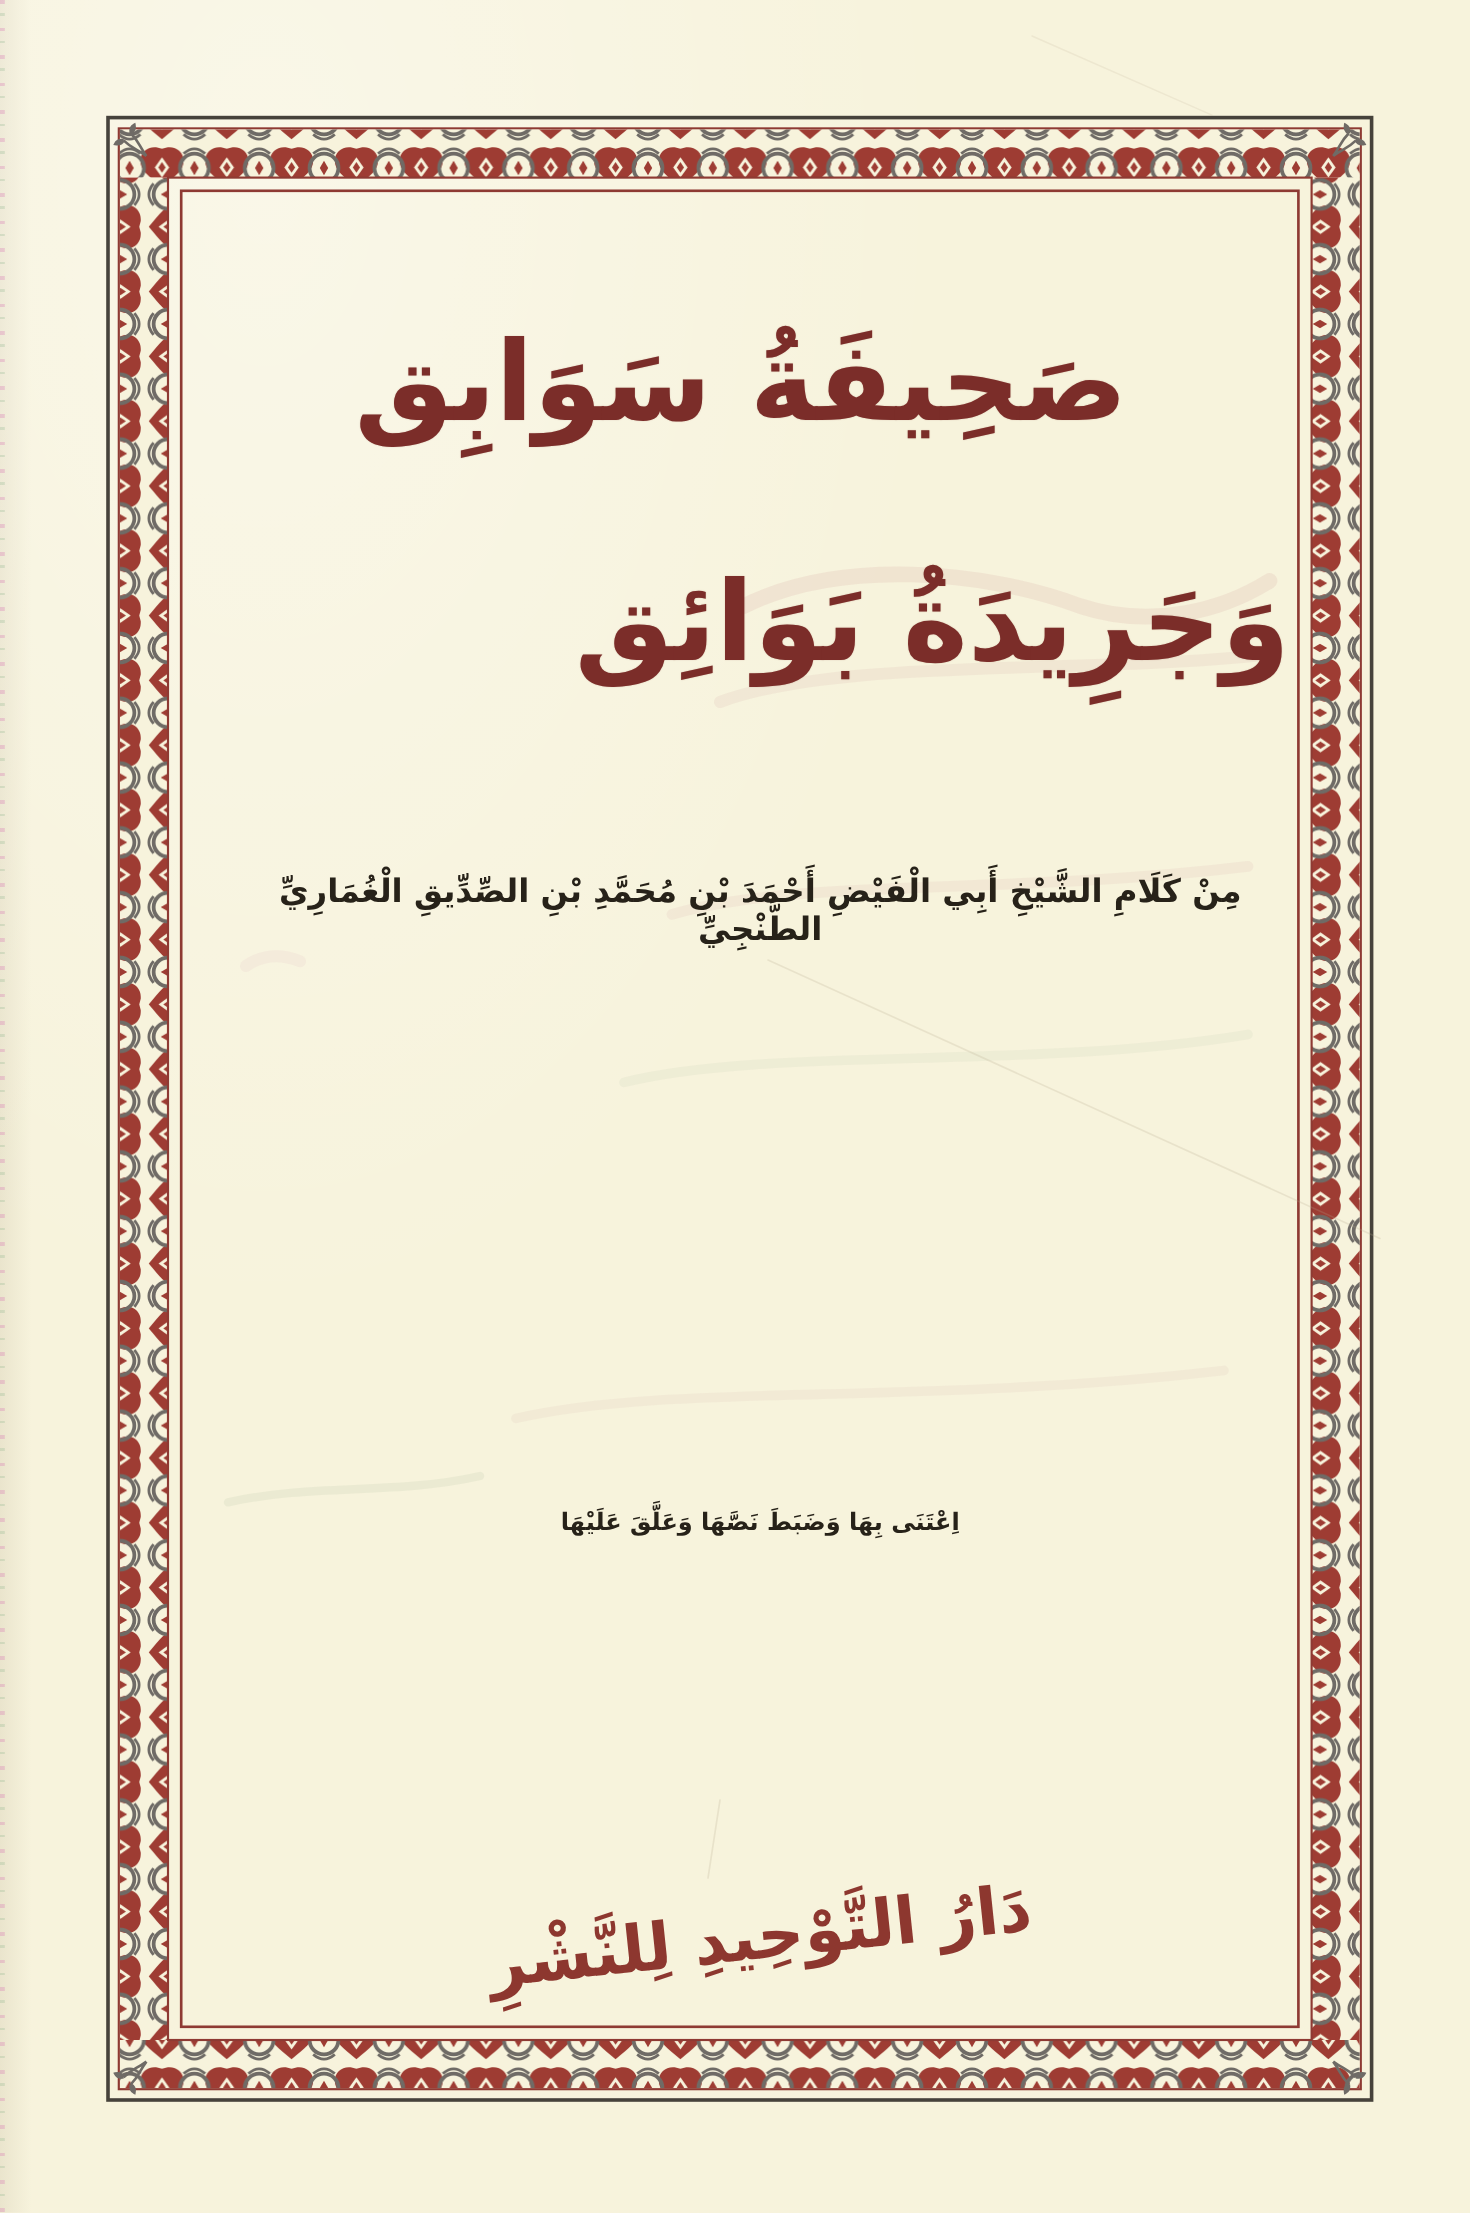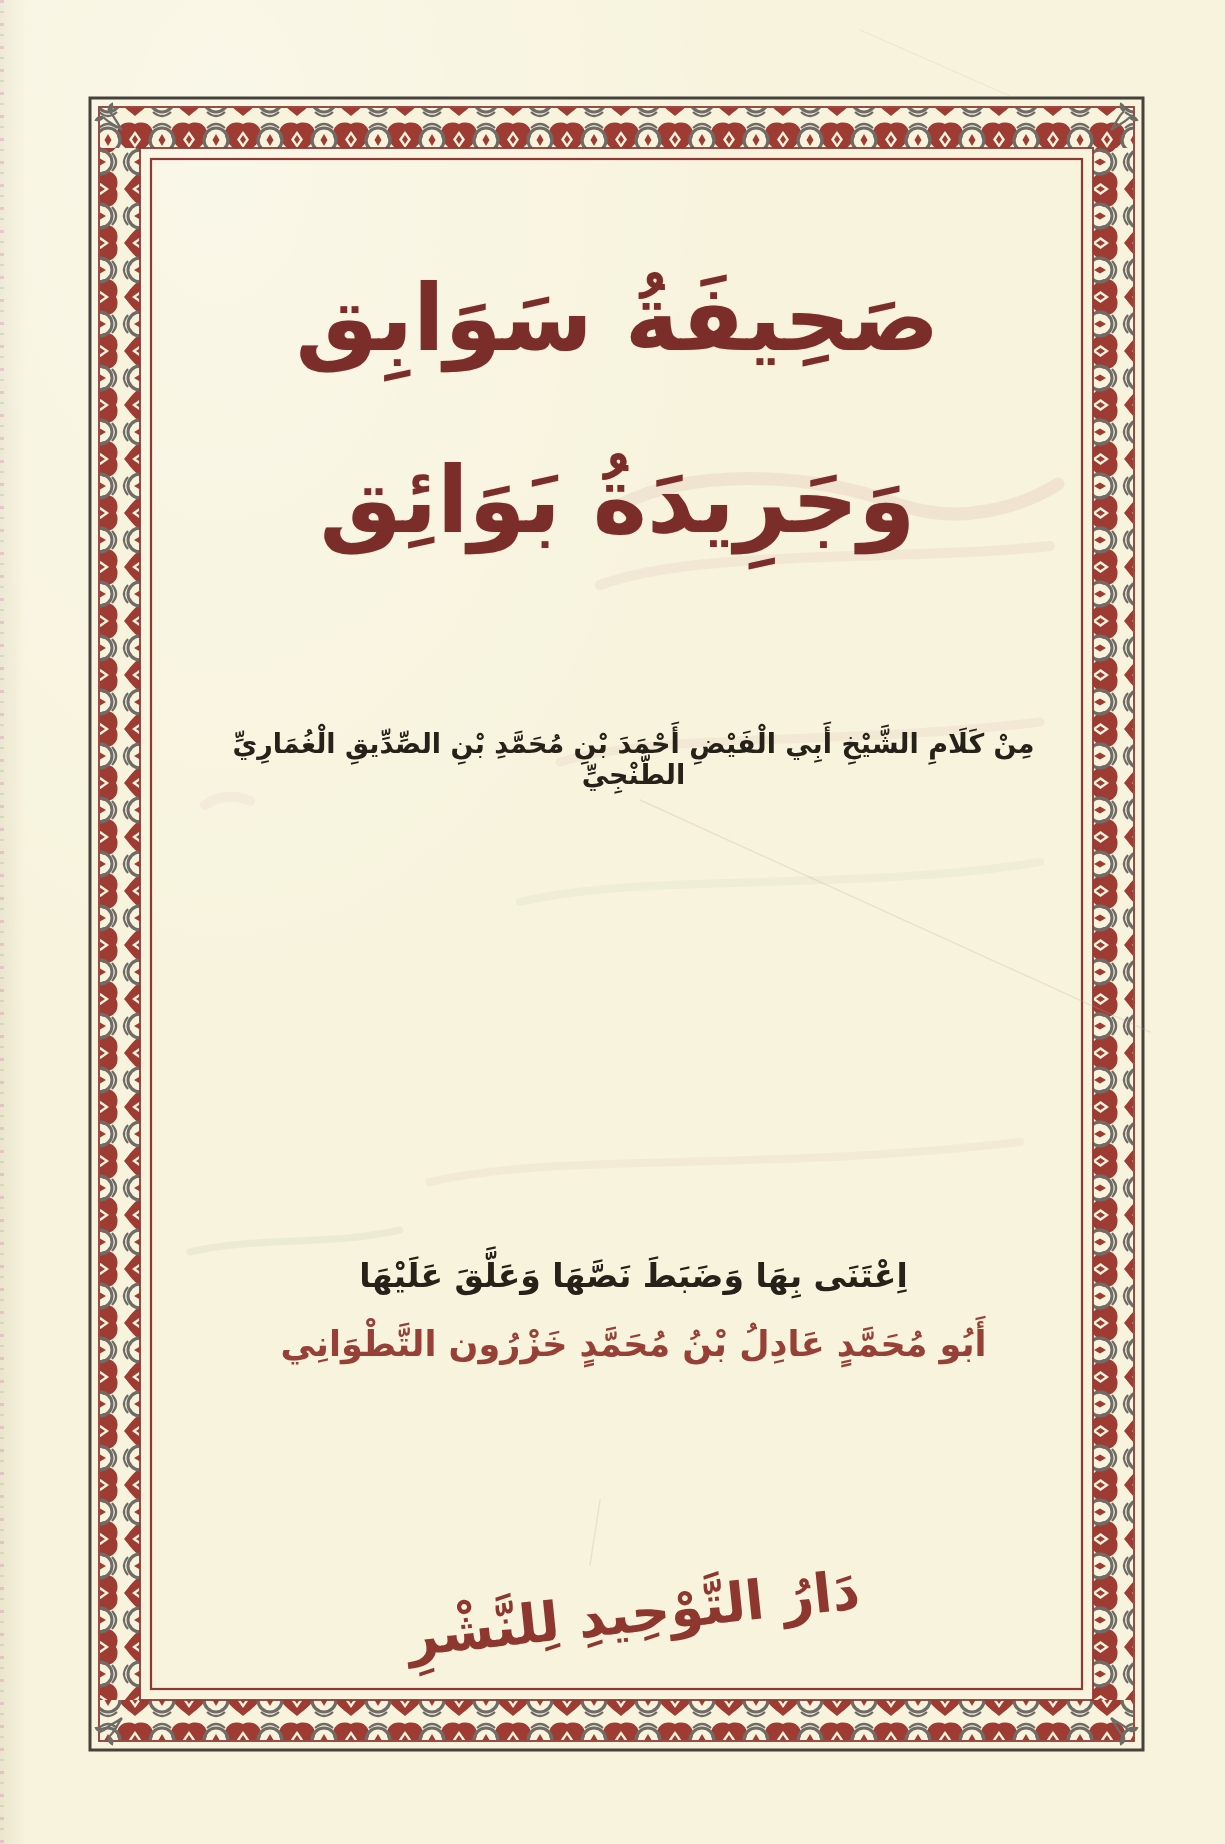--- a/index.html
+++ b/index.html
@@ -23,40 +23,40 @@
     text-align:center;direction:rtl;
   }
   .content p, .content h1, .content div{margin:16px;}
   .t-line{
     position:absolute;left:0;width:915px;
     font-size:92px;font-weight:700;line-height:1.45;
     color:var(--title,#7b2d29);
     text-shadow:0 0 1px rgba(123,45,41,.35);
   }
   .t1{top:252px;}
-  .t2{top:434px;}
+  .t2{top:452px;text-align:right;}
   .attribution{
     position:absolute;left:0;width:915px;top:712px;
     font-size:27px;font-weight:700;color:var(--body-text,#272219);
   }
   .purpose{
     position:absolute;left:0;width:915px;top:900px;
     font-size:29px;font-weight:700;color:var(--body-text,#272219);
   }
   .student-label{
     position:absolute;left:0;width:915px;top:1000px;
     font-size:27px;font-weight:700;color:var(--body-text,#272219);
   }
   .student-name{
     position:absolute;left:0;width:915px;top:1072px;
     font-size:31px;font-weight:700;color:var(--accent-names,#974037);
   }
   .editors-intro{
     position:absolute;left:0;width:915px;top:1240px;
-    font-size:33px;font-weight:700;color:var(--body-text,#272219);
+    font-size:20px;font-weight:700;color:var(--body-text,#272219);
   }
   .editor1{
     position:absolute;left:0;width:915px;top:1308px;
     font-size:35px;font-weight:700;color:var(--accent-names,#974037);
   }
   .editor2{
     position:absolute;left:0;width:915px;top:1382px;
     font-size:35px;font-weight:700;color:var(--accent-names,#974037);
   }
   .publisher{
@@ -153,19 +153,18 @@
     </g>
   </svg>
 
   <div class="abs content">
     <h1 style="font-size:0;">
       <span class="t-line t1">صَحِيفَةُ سَوَابِق</span>
       <span class="t-line t2">وَجَرِيدَةُ بَوَائِق</span>
     </h1>
     <p class="attribution">مِنْ كَلَامِ الشَّيْخِ أَبِي الْفَيْضِ أَحْمَدَ بْنِ مُحَمَّدِ بْنِ الصِّدِّيقِ الْغُمَارِيِّ الطَّنْجِيِّ</p>
     <p class="editors-intro">اِعْتَنَى بِهَا وَضَبَطَ نَصَّهَا وَعَلَّقَ عَلَيْهَا</p>
-    <p class="editor1">أَبُو مُحَمَّدٍ عَادِلُ بْنُ مُحَمَّدٍ خَزْرُون التَّطْوَانِي</p>
     <div class="publisher">
       <span>دَارُ التَّوْحِيدِ لِلنَّشْرِ</span>
     </div>
   </div>
 
 </div>
 
 </body></html>

